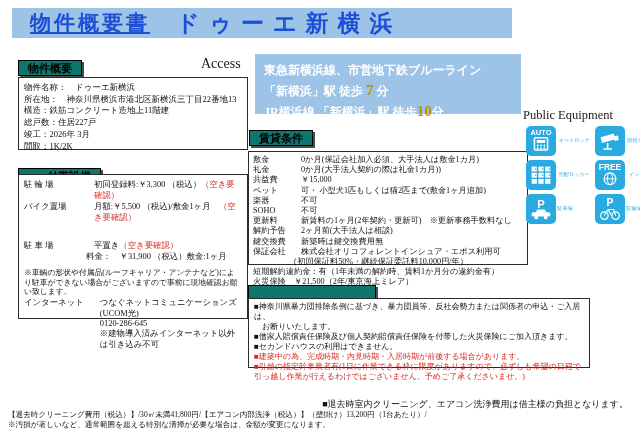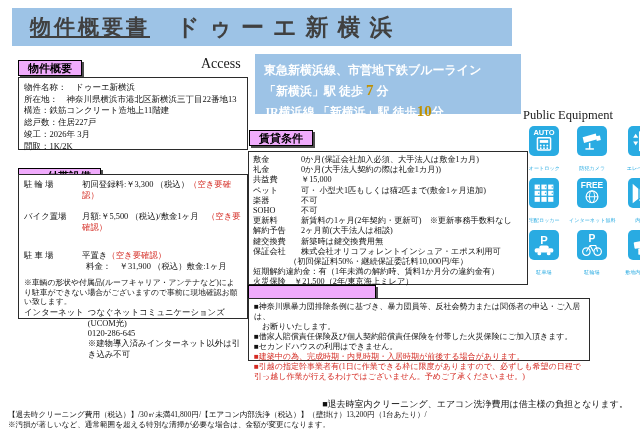--- a/index.html
+++ b/index.html
@@ -4,53 +4,53 @@
 <style>
   * { margin:0; padding:0; box-sizing:border-box; }
   html,body { background:#e8e8e8; }
   .page {
     position:relative; width:640px; height:443px; background:#ffffff;
     font-family:"Liberation Serif","DejaVu Serif",serif; color:#111;
     overflow:hidden; margin:0 auto;
   }
   
   .banner {
-    position:absolute; left:12px; top:8px; width:500px; height:38px;
-    background:#9dc3e6; color:#404040; display:flex; align-items:center;
+    position:absolute; left:12px; top:8px; width:500px; height:30px;
+    background:#9dc3e6; color:#1d4ed8; display:flex; align-items:center;
     padding-left:18px; gap:26px;
   }
   .doc-type { font-size:21px; font-weight:bold; text-decoration:underline; letter-spacing:3px; }
   .prop-name { font-size:23px; font-weight:bold; letter-spacing:9px; white-space:nowrap; }
 
   
   .sec-h {
-    position:absolute; background:#f0abfc; border:1px solid #000;
+    position:absolute; background:#0f766e; border:1px solid #000;
     box-shadow:2px 2px 0 #4d4d4d; font-weight:bold; font-size:11px;
     line-height:14px; padding:0 9px;
     font-family:"Liberation Sans","DejaVu Sans",sans-serif; color:#000;
     white-space:nowrap;
   }
   #h-overview  { left:18px;  top:60px;  }
   #h-facility  { left:18px;  top:168px;padding-left:28px; }
   #h-rental    { left:249px; top:130px; }
   #h-remarks   { left:248px; top:285px; width:128px; text-align:left; padding:16px; font-size:10px; line-height:13px;}
 
   
   .box { position:absolute; background:#fff; border:1px solid #2b2b2b; }
   #box-overview { left:18px; top:77px;  width:230px; height:73px;  padding:4px 5px; font-size:8.5px; line-height:11.7px; }
   #box-facility { left:18px; top:174px; width:230px; height:145px; padding:4px 5px; font-size:8.4px; }
-  #box-rental   { left:248px; top:151px; width:280px; height:134px; padding:3px 4px; font-size:8.2px; line-height:10.2px; }
-  #box-remarks  { left:248px; top:298px; width:342px; height:63px;  padding:3px 5px; font-size:8px;  line-height:10px;font-family:Liberation Serif, serif; }
-
-  .fac-row { display:flex; gap:4px; }
+  #box-rental   { left:248px; top:151px; width:280px; height:114px; padding:3px 4px; font-size:8.2px; line-height:10.2px; }
+  #box-remarks  { left:248px; top:298px; width:342px; height:70px;  padding:3px 5px; font-size:8px;  line-height:10px;font-family:Liberation Serif, serif; }
+
+  .fac-row { display:flex; gap:16px; }
   .fac-label { flex:0 0 54px; white-space:nowrap; }
   .fac-indent { margin-left:62px; }
   .red { color:#d42a22; }
   .fac-caution { margin-top:6px; font-size:7.8px; line-height:9.6px; }
-  .mt10 { margin-top:10px; } .mt17 { margin-top:17px; } .mt8 { margin-top:0; }
+  .mt10 { } .mt17 { margin-top:17px; } .mt8 { margin-top:0; }
 
   .r-row { display:flex; }
   .r-label { flex:0 0 48px; white-space:nowrap; }
   .r-val { white-space:nowrap; }
   .r-cont { margin-left:36px; white-space:nowrap; }
   .r-full { white-space:nowrap; }
 
   
   .access-label { position:absolute; left:201px; top:56px; font-size:14px; color:#1a1a1a; }
   .access-box {
@@ -59,21 +59,21 @@
     padding:6px 9px; line-height:20px; white-space:nowrap;
   }
   .gold { color:#bf9000; font-size:15px; font-weight:bold; }
 
   
   .pe-title { position:absolute; left:523px; top:108px; font-size:12.5px; color:#1a1a1a; }
   .eq-grid {
     position:absolute; left:526px; top:126px; width:114px;
     display:grid; grid-template-columns:repeat(3,1fr); row-gap:4px; column-gap:2px;
   }
-  .eq-cell { display:flex; flex-direction:column; align-items:center;gap:8px; }
+  .eq-cell { display:flex; flex-direction:row; align-items:center; }
   .eq-icon { width:30px; height:30px; background:#29abe2; border-radius:5px; }
   .eq-label {
     font-family:"Liberation Sans","DejaVu Sans",sans-serif;
     font-size:6px; color:#29abe2; margin-top:1px; white-space:nowrap;
     transform:scale(0.85); transform-origin:center top;
   }
 
   
   .footer { position:absolute; left:8px; top:398px; width:620px; }
   .f1 { font-size:9px; line-height:12px;text-align:right; }

